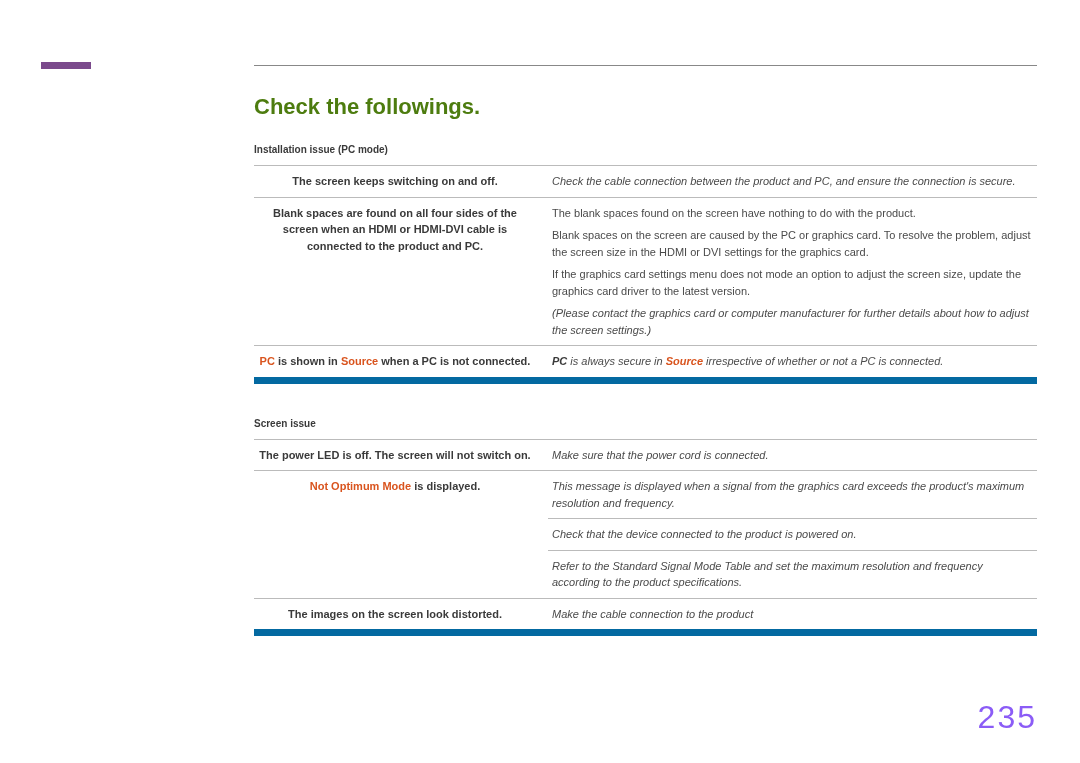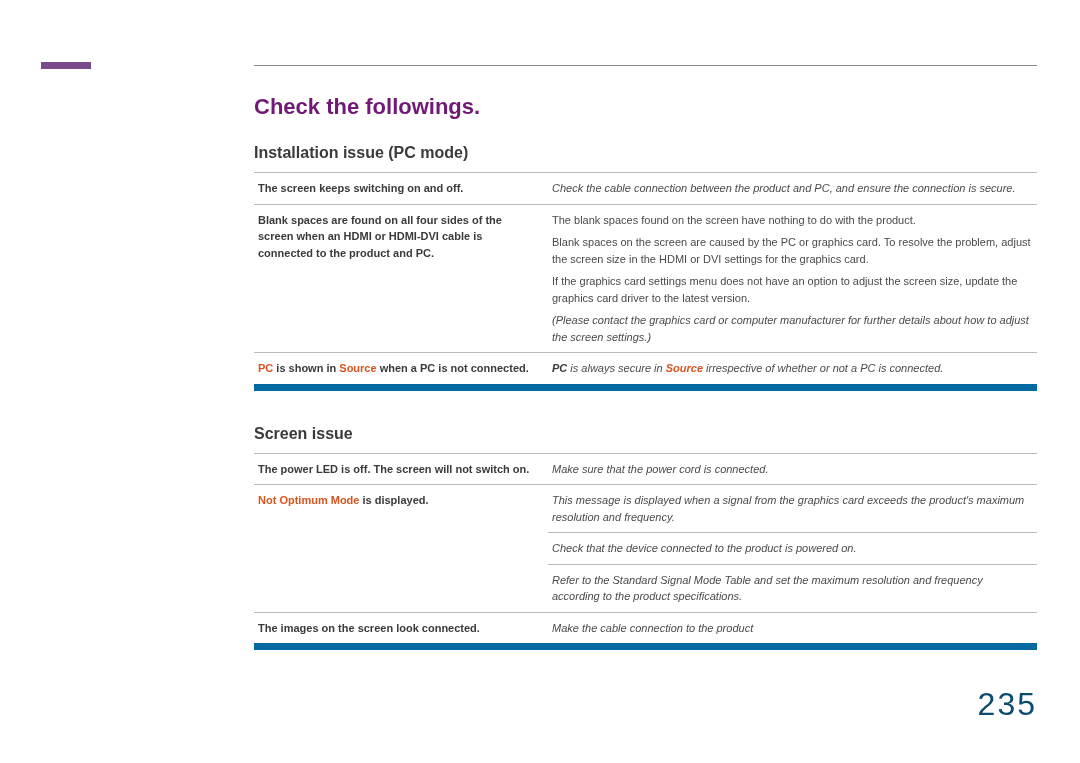--- a/index.html
+++ b/index.html
@@ -32,25 +32,25 @@
   }
   .content {
     position: absolute;
     left: 254px;
     top: 94px;
     width: 783px;
   }
   .main-title {
     font-size: 22px;
     font-weight: 600;
-    color: #701a75;
+    color: #4d7c0f;
     margin-bottom: 24px;
   }
   .section-title {
-    font-size: 16px;
+    font-size: 10px;
     font-weight: 700;
     color: #3a3a3a;
     margin-bottom: 10px;
   }
   .tbl {
     width: 100%;
     border-collapse: collapse;
     font-size: 11px;
     line-height: 1.5;
     margin-bottom: 34px;
@@ -61,20 +61,21 @@
     border-top: 1px solid #bbb;
   }
   .tbl tr:last-child td {
     border-bottom: 7px solid #0369a1;
   }
   .tbl td.left {
     width: 294px;
     font-weight: 700;
     color: #3a3a3a;
     padding-right: 16px;
+    text-align: center;
   }
   .tbl td.left .hl {
     color: #d9541e;
     font-weight: 700;
   }
   .tbl td.right .hl {
     color: #d9541e;
     font-weight: 700;
   }
   .tbl td.right .b {
@@ -87,23 +88,23 @@
   .tbl td.right p:last-child {
     margin-bottom: 0;
     font-style: italic;
   }
   .tbl td.noborder {
     border-top: none;
   }
   .page-num {
     position: absolute;
     right: 43px;
-    bottom: 40px;
+    bottom: 27px;
     font-size: 32px;
-    color: #0c4a6e;
+    color: #8b5cf6;
     font-weight: 400;
     letter-spacing: 2px;
   }
 </style>
 </head>
 <body>
 
 <div class="accent-bar"></div>
 <div class="top-rule"></div>
 
@@ -117,21 +118,21 @@
           <td class="left">The screen keeps switching on and off.</td>
           <td class="right">
             <p>Check the cable connection between the product and PC, and ensure the connection is secure.</p>
           </td>
         </tr>
         <tr>
           <td class="left">Blank spaces are found on all four sides of the screen when an HDMI or HDMI-DVI cable is connected to the product and PC.</td>
           <td class="right">
             <p>The blank spaces found on the screen have nothing to do with the product.</p>
             <p>Blank spaces on the screen are caused by the PC or graphics card. To resolve the problem, adjust the screen size in the HDMI or DVI settings for the graphics card.</p>
-            <p>If the graphics card settings menu does not have an option to adjust the screen size, update the graphics card driver to the latest version.</p>
+            <p>If the graphics card settings menu does not mode an option to adjust the screen size, update the graphics card driver to the latest version.</p>
             <p>(Please contact the graphics card or computer manufacturer for further details about how to adjust the screen settings.)</p>
           </td>
         </tr>
         <tr>
           <td class="left"><span class="hl">PC</span><span> is shown in </span><span class="hl">Source</span><span> when a PC is not connected.</span></td>
           <td class="right">
             <p><span class="b">PC</span><span> is always secure in </span><span class="hl">Source</span><span> irrespective of whether or not a PC is connected.</span></p>
           </td>
         </tr>
       </tbody>
@@ -158,21 +159,21 @@
             <p>Check that the device connected to the product is powered on.</p>
           </td>
         </tr>
         <tr>
           <td class="left noborder"></td>
           <td class="right">
             <p>Refer to the Standard Signal Mode Table and set the maximum resolution and frequency according to the product specifications.</p>
           </td>
         </tr>
         <tr>
-          <td class="left">The images on the screen look connected.</td>
+          <td class="left">The images on the screen look distorted.</td>
           <td class="right">
             <p>Make the cable connection to the product</p>
           </td>
         </tr>
       </tbody>
   </table>
 </div>
 
 <div class="page-num">235</div>
 

